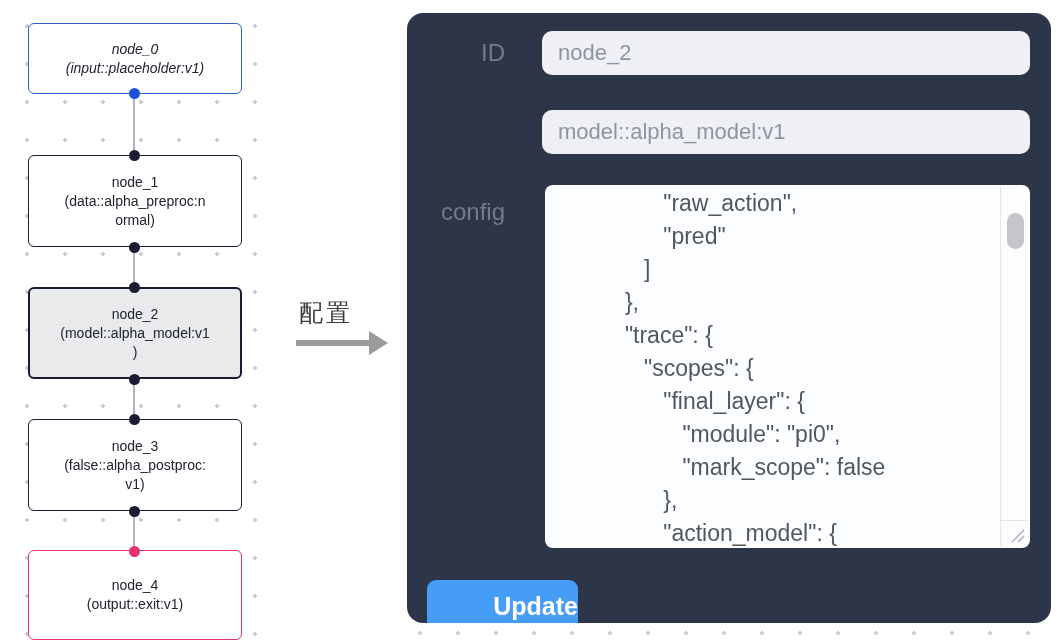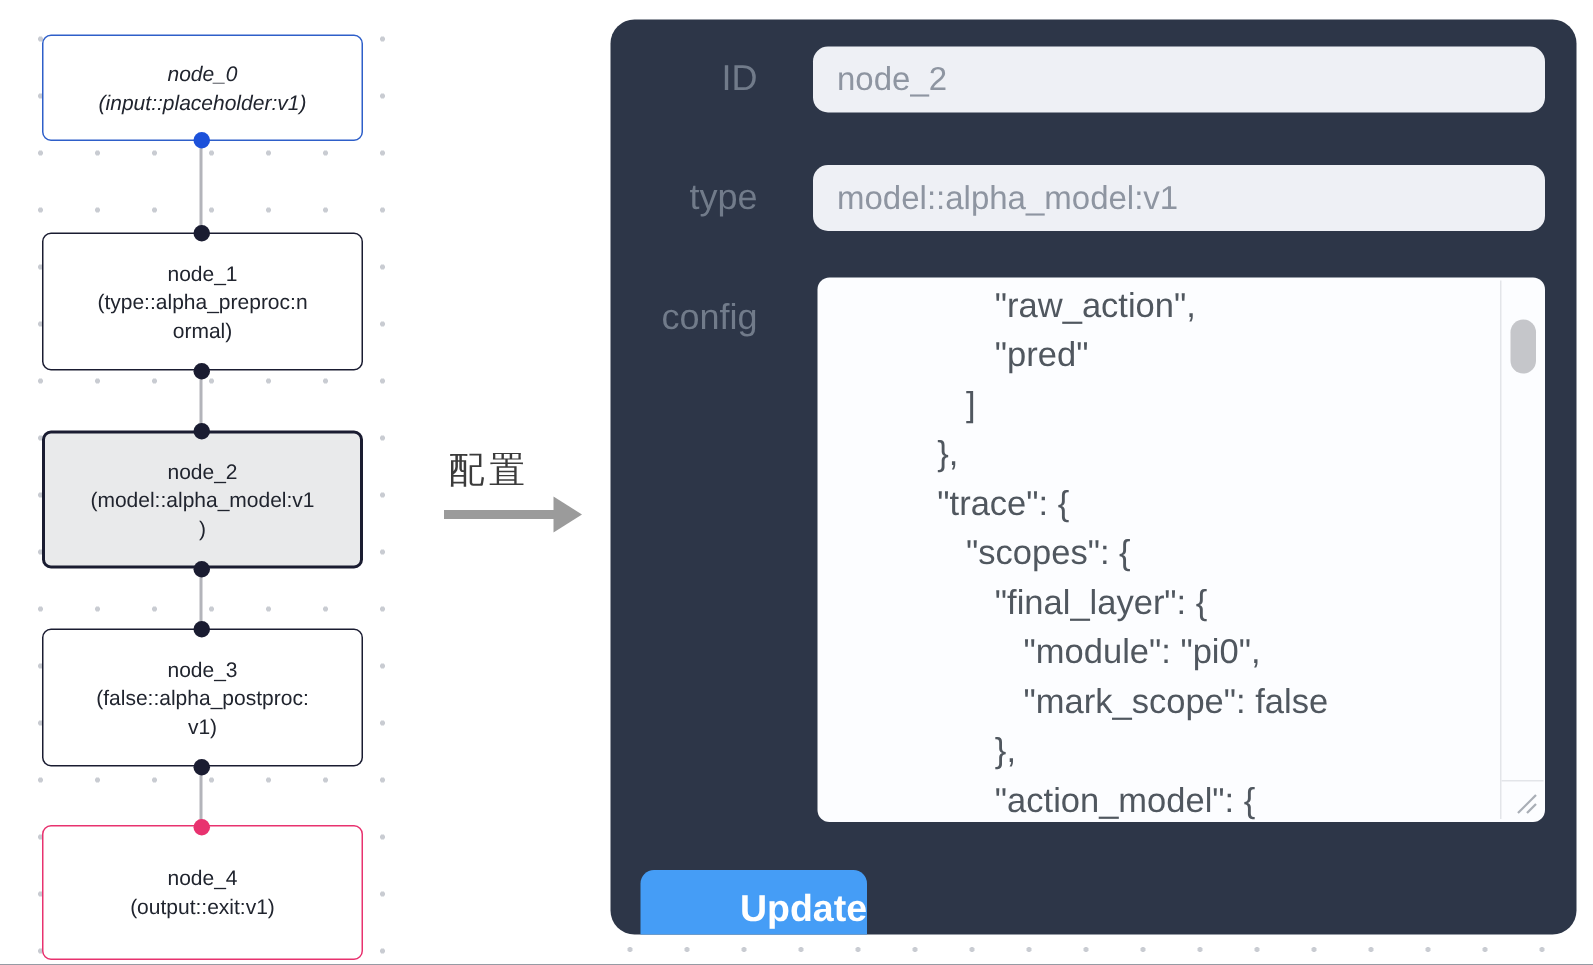--- a/index.html
+++ b/index.html
@@ -90,21 +90,21 @@
   <div class="edge" style="top:379px;height:40px;"></div>
   <div class="edge" style="top:511px;height:40px;"></div>
 
   <div class="node node-blue" style="top:23px;height:71px;">
     <span>node_0</span>
     <span>(input::placeholder:v1)</span>
   </div>
 
   <div class="node node-dark" style="top:155px;height:92px;">
     <span>node_1</span>
-    <span>(type::alpha_preproc:n</span>
+    <span>(data::alpha_preproc:n</span>
     <span>ormal)</span>
   </div>
 
   <div class="node node-selected" style="top:287px;height:92px;">
     <span>node_2</span>
     <span>(model::alpha_model:v1</span>
     <span>)</span>
   </div>
 
   <div class="node node-dark" style="top:419px;height:92px;">
@@ -131,21 +131,20 @@
 <div class="transition-label">配置</div>
 <div class="arrow-shaft"></div>
 <div class="arrow-head"></div>
 
 <div class="canvas canvas-right">
   <div class="panel">
 
     <div class="field-label label-id">ID</div>
     <input class="field-input input-id" type="text" value="node_2" style="">
 
-    <div class="field-label label-type">type</div>
     <input class="field-input input-type" type="text" value="model::alpha_model:v1" style="">
 
     <div class="field-label label-config">config</div>
 
     <div class="config-box">
       <div class="config-content">                "raw_action",
                 "pred"
              ]
           },
           "trace": {

